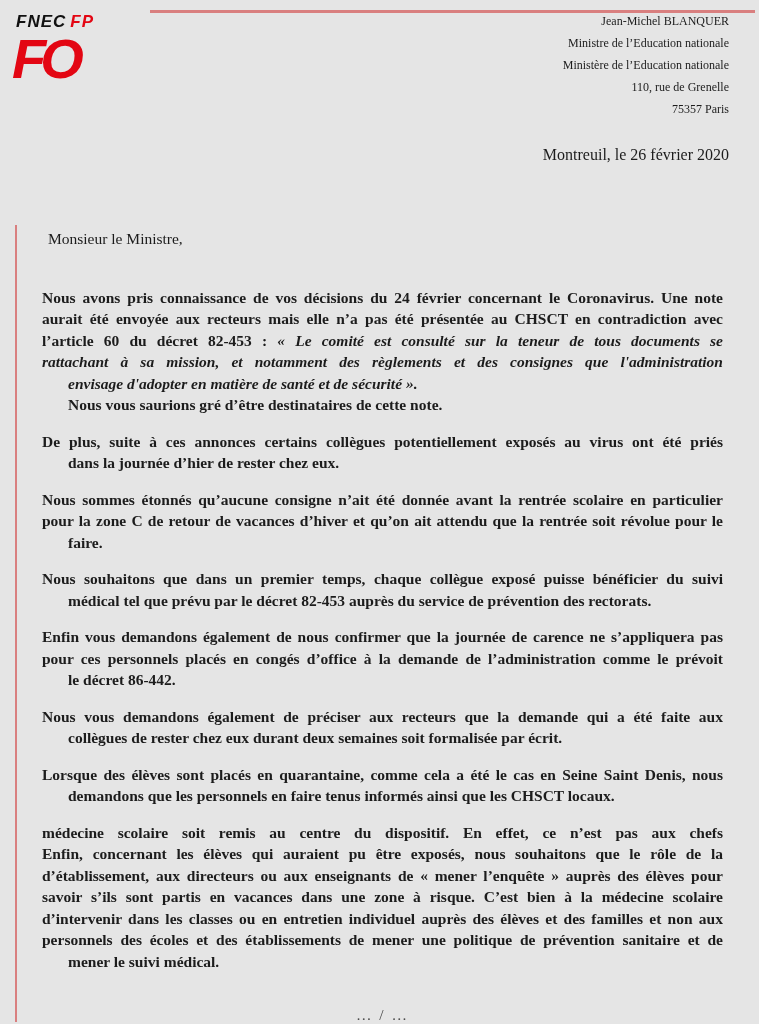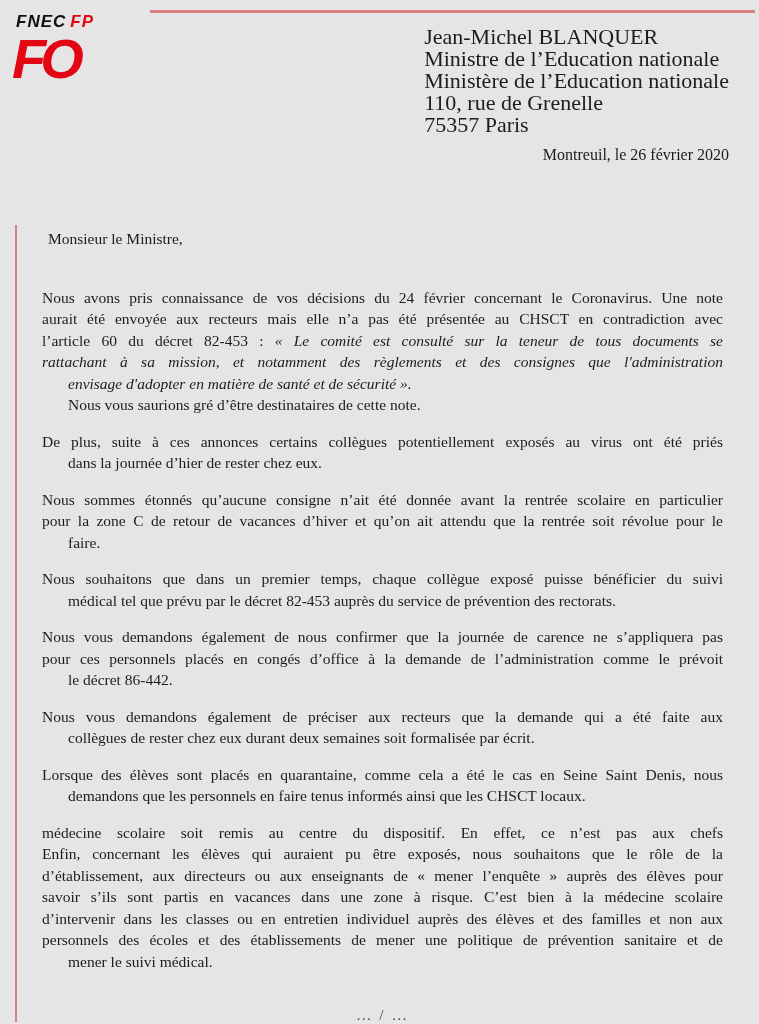--- a/index.html
+++ b/index.html
@@ -27,35 +27,35 @@
     color:#111; white-space:nowrap;
   }
   .logo-top .fp { color:#e30613; margin-left:4px; }
   .logo-main {
     font-weight:bold; font-style:italic;
     font-size:56px; line-height:0.98; letter-spacing:-6px;
     color:#e30613; margin-left:-4px;
   }
   
   .recipient {
-    position:absolute; right:30px; top:26px;
-    font-size:22px; line-height:22px;
+    position:absolute; right:30px; top:10px;
+    text-align:right; font-size:12px; line-height:22px;
   }
   .dateline {
     position:absolute; right:30px; top:146px;
     text-align:right; font-size:16px;
   }
   
   .body {
     position:absolute; left:42px; top:228px; width:681px;
     font-size:15.5px; line-height:21.5px;
   }
   .salutation { margin:0 0 37px 6px; }
   .para { margin:0 0 15px 0; }
-  .line { text-align:justify; text-align-last:justify; }
+  .line { text-align:justify; text-align-last:justify;font-weight:bold; }
   .line.nj { text-align-last:left;margin-left:26px; }
   .it { font-style:italic; }
   .footer {
     margin-top:32px; text-align:center; color:#4a4a4a; font-size:15.5px;
     letter-spacing:2px;
   }
 </style>
 </head>
 <body>
 
@@ -97,21 +97,21 @@
         <div class="para">
           <div class="line"><span>Nous sommes étonnés qu’aucune consigne n’ait été donnée avant la rentrée scolaire en particulier</span></div>
           <div class="line"><span>pour la zone C de retour de vacances d’hiver et qu’on ait attendu que la rentrée soit révolue pour le</span></div>
           <div class="line nj"><span>faire.</span></div>
         </div>
         <div class="para">
           <div class="line"><span>Nous souhaitons que dans un premier temps, chaque collègue exposé puisse bénéficier du suivi</span></div>
           <div class="line nj"><span>médical tel que prévu par le décret 82-453 auprès du service de prévention des rectorats.</span></div>
         </div>
         <div class="para">
-          <div class="line"><span>Nous vous demandons également de nous confirmer que la journée de carence ne s’appliquera pas</span></div>
+          <div class="line"><span>Enfin vous demandons également de nous confirmer que la journée de carence ne s’appliquera pas</span></div>
           <div class="line"><span>pour ces personnels placés en congés d’office à la demande de l’administration comme le prévoit</span></div>
           <div class="line nj"><span>le décret 86-442.</span></div>
         </div>
         <div class="para">
           <div class="line"><span>Nous vous demandons également de préciser aux recteurs que la demande qui a été faite aux</span></div>
           <div class="line nj"><span>collègues de rester chez eux durant deux semaines soit formalisée par écrit.</span></div>
         </div>
         <div class="para">
           <div class="line"><span>Lorsque des élèves sont placés en quarantaine, comme cela a été le cas en Seine Saint Denis, nous</span></div>
           <div class="line nj"><span>demandons que les personnels en faire tenus informés ainsi que les CHSCT locaux.</span></div>

